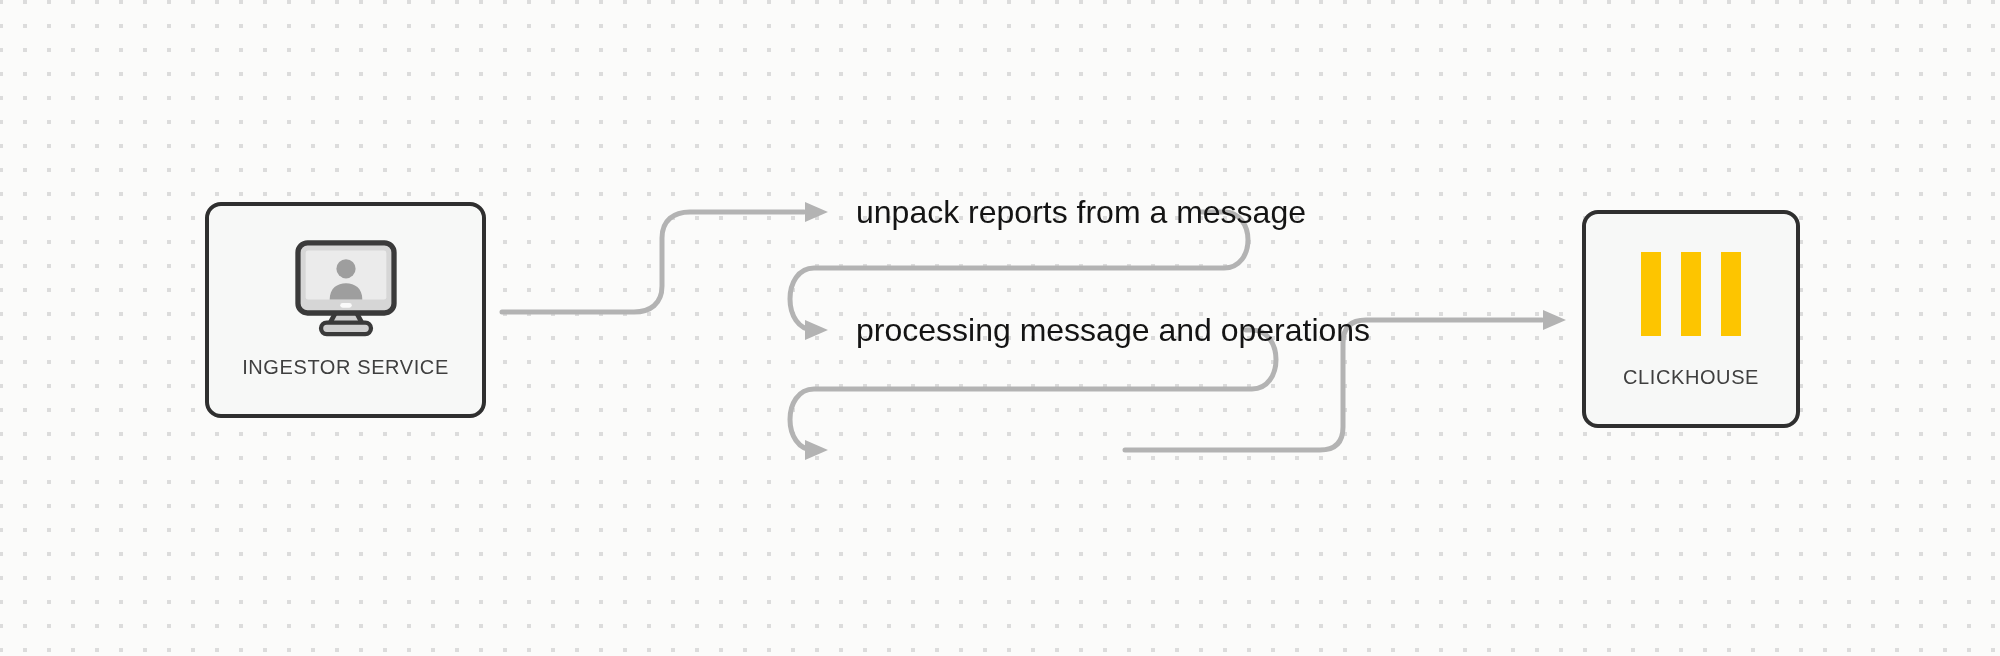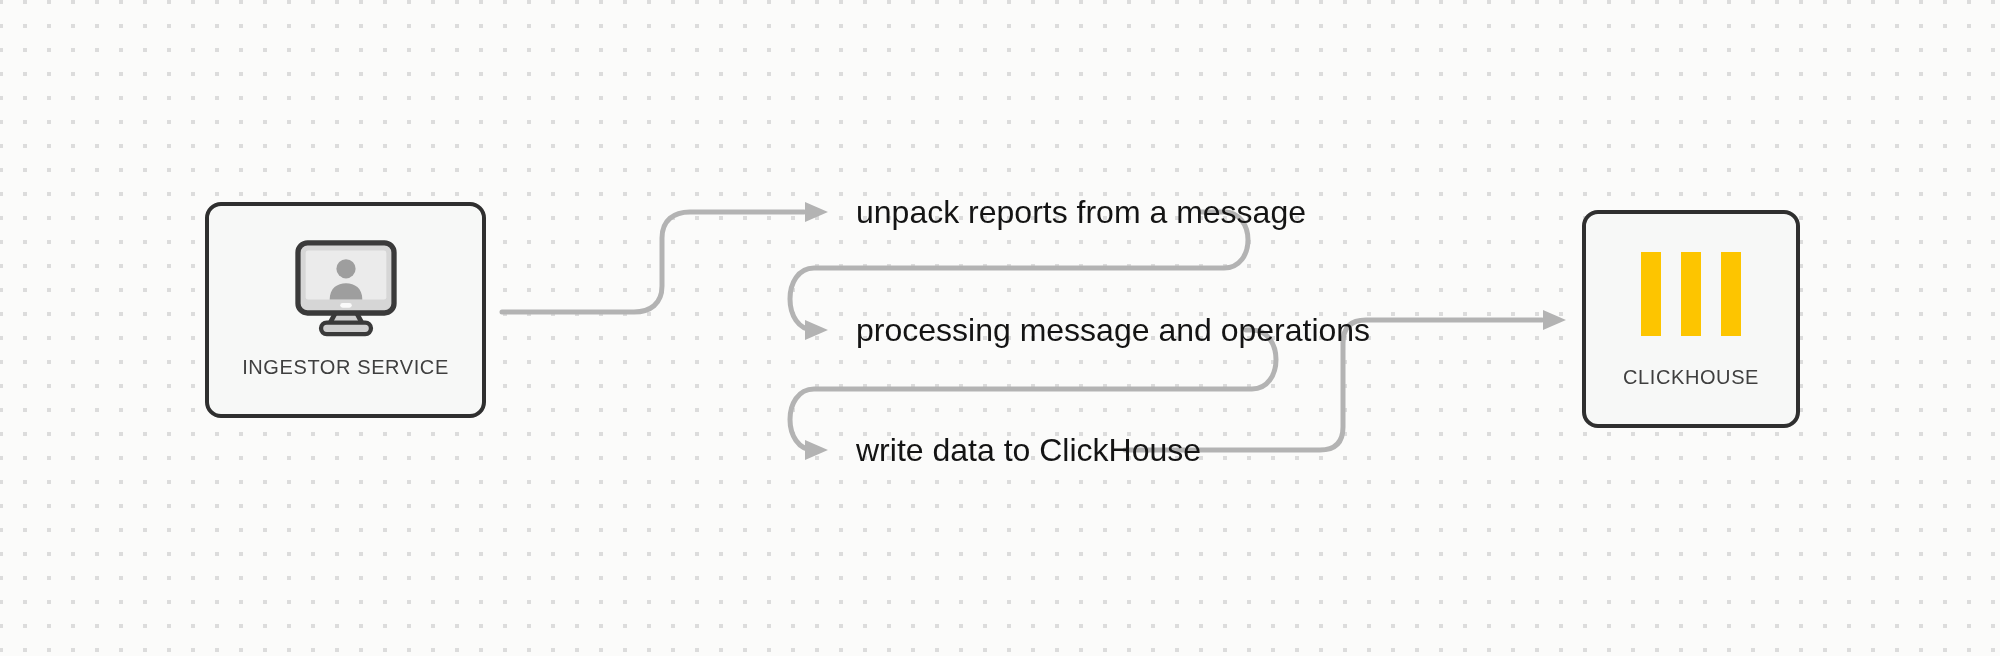--- a/index.html
+++ b/index.html
@@ -106,21 +106,20 @@
       <rect x="18" y="11" width="84" height="51" rx="2.5" fill="var(--monitor-screen,#ebebeb)"></rect>
       <circle cx="60" cy="30" r="10" fill="var(--person,#9e9e9e)"></circle>
       <path d="M43 62 C43 50 51 45 60 45 C69 45 77 50 77 62 Z" fill="var(--person,#9e9e9e)"></path>
       <rect x="54" y="65.5" width="12" height="5" rx="2.5" fill="#fafafa"></rect>
     </svg>
     <div class="node-label">INGESTOR SERVICE</div>
   </div>
 
   <div class="step step-1">unpack reports from a message</div>
   <div class="step step-2">processing message and operations</div>
-  <div class="step step-3">write data to ClickHouse</div>
 
   <div class="node node-clickhouse">
     <div class="ch-logo">
       <span class="ch-bar"></span>
       <span class="ch-bar"></span>
       <span class="ch-bar"></span>
     </div>
     <div class="node-label">CLICKHOUSE</div>
   </div>
 

